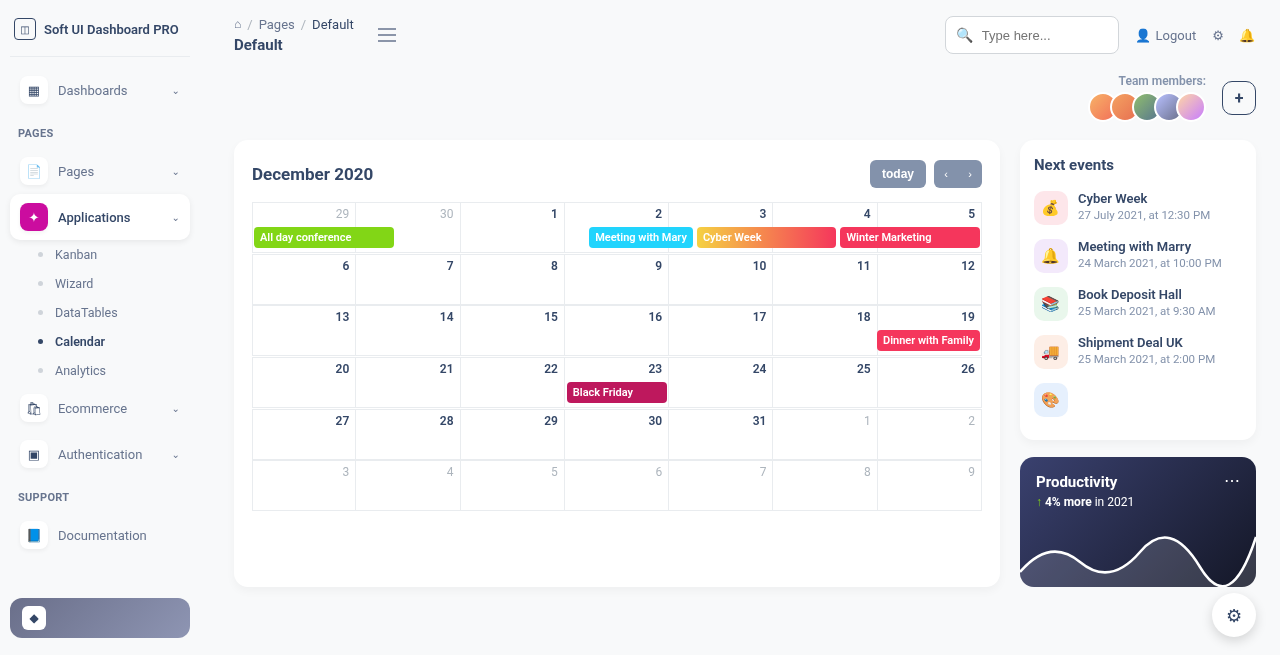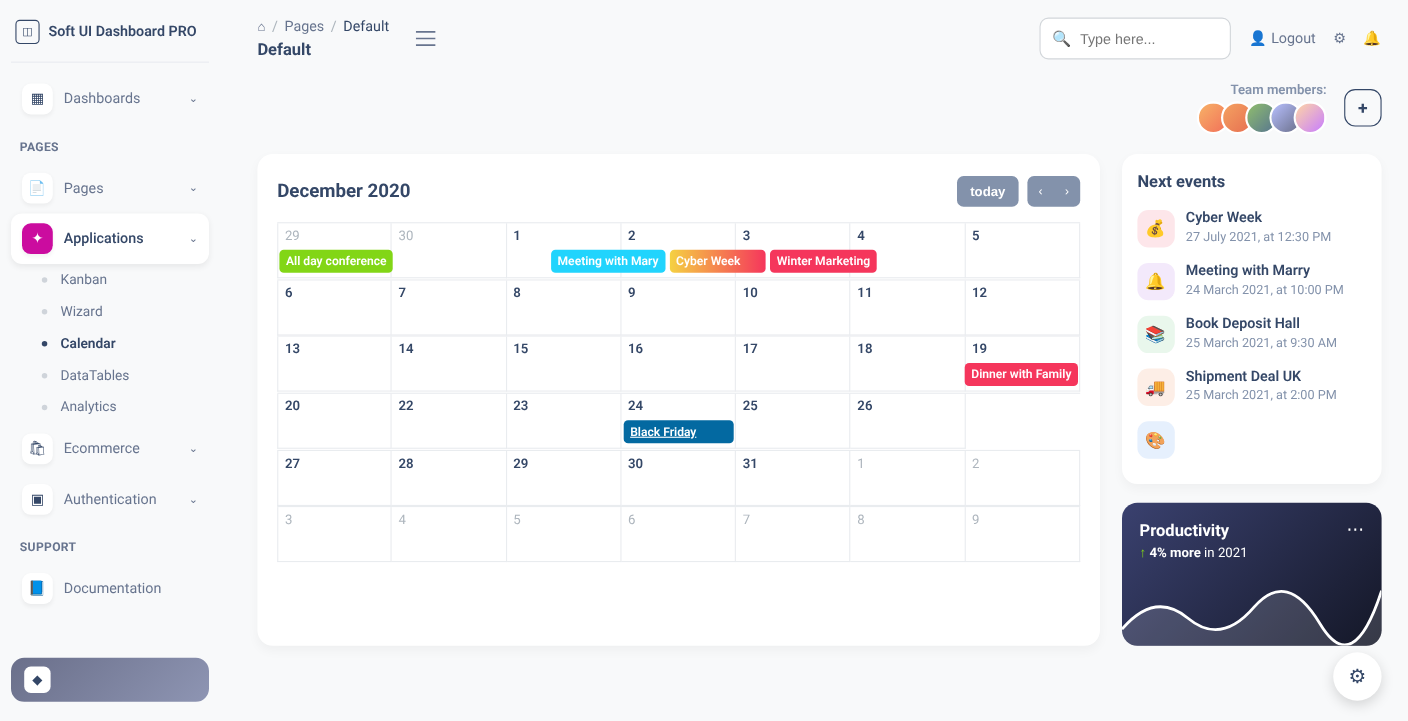--- a/index.html
+++ b/index.html
@@ -57,21 +57,21 @@
 .cal-controls { margin-left:auto; display:flex; gap:8px; }
 .btn-today { background:#8392ab; color:#fff; border:none; border-radius:6px; padding:6px 12px; font-size:12px; font-weight:600; cursor:pointer; }
 .btn-nav { background:#8392ab; border-radius:6px; display:flex; overflow:hidden; }
 .btn-nav button { background:transparent; border:none; color:#fff; width:24px; height:28px; cursor:pointer; font-size:11px; }
 .cal-grid { margin-top:14px; }
 .cal-days { display:grid; grid-template-columns:repeat(7,1fr); }
 .cal-day-head { text-align:center; font-size:12px; font-weight:600; color:#8392ab; padding:8px 0; }
 .cal-body { display:grid; grid-template-columns:repeat(7,1fr); border-top:1px solid #e9ecef; }
 .cal-cell { border-right:1px solid #e9ecef; border-bottom:1px solid #e9ecef; min-height:50px; padding:4px 6px; position:relative; font-size:12px; }
 .cal-cell:nth-child(7n+1){ border-left:1px solid #e9ecef; }
-.cal-cell .num { text-align:left; font-weight:600; color:#344767; font-size:12px; }
+.cal-cell .num { text-align:right; font-weight:600; color:#344767; font-size:12px; }
 .cal-cell.other .num { color:#adb5bd; font-weight:400; }
 .event-pill { color:#fff; font-size:11px; font-weight:600; padding:4px 6px; border-radius:4px; white-space:nowrap; overflow:hidden; }
 
 
 .right-col { width:236px; display:flex; flex-direction:column; gap:17px; }
 .events-card { background:#fff; border-radius:14px; padding:16px 14px; box-shadow:0 4px 10px rgba(0,0,0,0.04); }
 .events-title { font-weight:700; font-size:15px; margin-bottom:10px; }
 .event-item { display:flex; gap:10px; padding:7px 0; align-items:flex-start; }
 .event-icon { width:34px; height:34px; border-radius:10px; display:flex; align-items:center; justify-content:center; font-size:15px; flex-shrink:0; }
 .event-name { font-size:13px; font-weight:600; color:#344767; }
@@ -119,27 +119,27 @@
 
   <div class="sub-nav">
     <div class="sub-item">
         <span class="dot"></span>
         <span>Kanban</span>
       </div>
     <div class="sub-item">
         <span class="dot"></span>
         <span>Wizard</span>
       </div>
+    <div class="sub-item">
+        <span class="dot"></span>
+        <span>DataTables</span>
+      </div>
     <div class="sub-item current">
         <span class="dot"></span>
         <span>Calendar</span>
-      </div>
-    <div class="sub-item">
-        <span class="dot"></span>
-        <span>DataTables</span>
       </div>
     <div class="sub-item">
         <span class="dot"></span>
         <span>Analytics</span>
       </div>
   </div>
 
   <div class="nav-item">
     <div class="icon-box">🛍</div>
     <span>Ecommerce</span>
@@ -240,120 +240,123 @@
               <div class="cal-cell">
                 <div class="num">3</div>
               </div>
               <div class="cal-cell">
                 <div class="num">4</div>
               </div>
               <div class="cal-cell">
                 <div class="num">5</div>
               </div>
             </div>
+            <div style="display: grid; grid-template-columns: repeat(5, 1fr); margin-top: -26px; position: relative; padding: 0px 0px 6px;">
+              <div style="padding: 0px 2px;">
+                <div class="event-pill" style="background: rgb(130, 214, 22);">All day conference</div>
+              </div>
+              <div style="padding: 0px 2px;"></div>
+              <div style="padding: 0px 2px;">
+                <div class="event-pill" style="background: rgb(33, 212, 253); margin-left: 48px;">Meeting with Mary</div>
+              </div>
+              <div style="padding: 0px 2px;">
+                <div class="event-pill" style="background: linear-gradient(90deg, rgb(245, 209, 66), rgb(245, 54, 92));">Cyber Week</div>
+              </div>
+              <div style="padding: 0px 2px;">
+                <div class="event-pill" style="background: rgb(245, 54, 92);">Winter Marketing</div>
+              </div>
+              <div style="padding: 0px 2px;"></div>
+              <div style="padding: 0px 2px;"></div>
+            </div>
+            <div class="cal-body">
+              <div class="cal-cell">
+                <div class="num">6</div>
+              </div>
+              <div class="cal-cell">
+                <div class="num">7</div>
+              </div>
+              <div class="cal-cell">
+                <div class="num">8</div>
+              </div>
+              <div class="cal-cell">
+                <div class="num">9</div>
+              </div>
+              <div class="cal-cell">
+                <div class="num">10</div>
+              </div>
+              <div class="cal-cell">
+                <div class="num">11</div>
+              </div>
+              <div class="cal-cell">
+                <div class="num">12</div>
+              </div>
+            </div>
+            <div class="cal-body">
+              <div class="cal-cell">
+                <div class="num">13</div>
+              </div>
+              <div class="cal-cell">
+                <div class="num">14</div>
+              </div>
+              <div class="cal-cell">
+                <div class="num">15</div>
+              </div>
+              <div class="cal-cell">
+                <div class="num">16</div>
+              </div>
+              <div class="cal-cell">
+                <div class="num">17</div>
+              </div>
+              <div class="cal-cell">
+                <div class="num">18</div>
+              </div>
+              <div class="cal-cell">
+                <div class="num">19</div>
+              </div>
+            </div>
             <div style="display: grid; grid-template-columns: repeat(7, 1fr); margin-top: -26px; position: relative; padding: 0px 0px 6px;">
-              <div style="padding: 0px 2px;">
-                <div class="event-pill" style="background: rgb(130, 214, 22);">All day conference</div>
-              </div>
-              <div style="padding: 0px 2px;"></div>
-              <div style="padding: 0px 2px;">
-                <div class="event-pill" style="background: rgb(33, 212, 253); margin-left: 48px;">Meeting with Mary</div>
-              </div>
-              <div style="padding: 0px 2px;">
-                <div class="event-pill" style="background: linear-gradient(90deg, rgb(245, 209, 66), rgb(245, 54, 92));">Cyber Week</div>
-              </div>
-              <div style="padding: 0px 2px;">
-                <div class="event-pill" style="background: rgb(245, 54, 92);">Winter Marketing</div>
-              </div>
-              <div style="padding: 0px 2px;"></div>
-              <div style="padding: 0px 2px;"></div>
-            </div>
-            <div class="cal-body">
-              <div class="cal-cell">
-                <div class="num">6</div>
-              </div>
-              <div class="cal-cell">
-                <div class="num">7</div>
-              </div>
-              <div class="cal-cell">
-                <div class="num">8</div>
-              </div>
-              <div class="cal-cell">
-                <div class="num">9</div>
-              </div>
-              <div class="cal-cell">
-                <div class="num">10</div>
-              </div>
-              <div class="cal-cell">
-                <div class="num">11</div>
-              </div>
-              <div class="cal-cell">
-                <div class="num">12</div>
-              </div>
-            </div>
-            <div class="cal-body">
-              <div class="cal-cell">
-                <div class="num">13</div>
-              </div>
-              <div class="cal-cell">
-                <div class="num">14</div>
-              </div>
-              <div class="cal-cell">
-                <div class="num">15</div>
-              </div>
-              <div class="cal-cell">
-                <div class="num">16</div>
-              </div>
-              <div class="cal-cell">
-                <div class="num">17</div>
-              </div>
-              <div class="cal-cell">
-                <div class="num">18</div>
-              </div>
-              <div class="cal-cell">
-                <div class="num">19</div>
+              <div style="padding: 0px 2px;"></div>
+              <div style="padding: 0px 2px;"></div>
+              <div style="padding: 0px 2px;"></div>
+              <div style="padding: 0px 2px;"></div>
+              <div style="padding: 0px 2px;"></div>
+              <div style="padding: 0px 2px;"></div>
+              <div style="padding: 0px 2px;">
+                <div class="event-pill" style="background: rgb(245, 54, 92);">Dinner with Family</div>
+              </div>
+            </div>
+            <div class="cal-body">
+              <div class="cal-cell">
+                <div class="num">20</div>
+              </div>
+              <div class="cal-cell">
+                <div class="num">21</div>
+              </div>
+              <div class="cal-cell">
+                <div class="num">22</div>
+              </div>
+              <div class="cal-cell">
+                <div class="num">23</div>
+              </div>
+              <div class="cal-cell">
+                <div class="num">24</div>
+              </div>
+              <div class="cal-cell">
+                <div class="num">25</div>
+              </div>
+              <div class="cal-cell">
+                <div class="num">26</div>
               </div>
             </div>
             <div style="display: grid; grid-template-columns: repeat(7, 1fr); margin-top: -26px; position: relative; padding: 0px 0px 6px;">
               <div style="padding: 0px 2px;"></div>
               <div style="padding: 0px 2px;"></div>
               <div style="padding: 0px 2px;"></div>
-              <div style="padding: 0px 2px;"></div>
-              <div style="padding: 0px 2px;"></div>
-              <div style="padding: 0px 2px;"></div>
-              <div style="padding: 0px 2px;">
-                <div class="event-pill" style="background: rgb(245, 54, 92);">Dinner with Family</div>
-              </div>
-            </div>
-            <div class="cal-body">
-              <div class="cal-cell">
-                <div class="num">20</div>
-              </div>
-              <div class="cal-cell">
-                <div class="num">22</div>
-              </div>
-              <div class="cal-cell">
-                <div class="num">23</div>
-              </div>
-              <div class="cal-cell">
-                <div class="num">24</div>
-              </div>
-              <div class="cal-cell">
-                <div class="num">25</div>
-              </div>
-              <div class="cal-cell">
-                <div class="num">26</div>
-              </div>
-            </div>
-            <div style="display: grid; grid-template-columns: repeat(7, 1fr); margin-top: -26px; position: relative; padding: 0px 0px 6px;">
-              <div style="padding: 0px 2px;"></div>
-              <div style="padding: 0px 2px;"></div>
-              <div style="padding: 0px 2px;"></div>
-              <div style="padding: 0px 2px;">
-                <div class="event-pill" style="background: #0369a1; text-decoration: underline;">Black Friday</div>
+              <div style="padding: 0px 2px;">
+                <div class="event-pill" style="background: #be185d;">Black Friday</div>
               </div>
               <div style="padding: 0px 2px;"></div>
               <div style="padding: 0px 2px;"></div>
               <div style="padding: 0px 2px;"></div>
             </div>
             <div class="cal-body">
               <div class="cal-cell">
                 <div class="num">27</div>
               </div>
               <div class="cal-cell">

